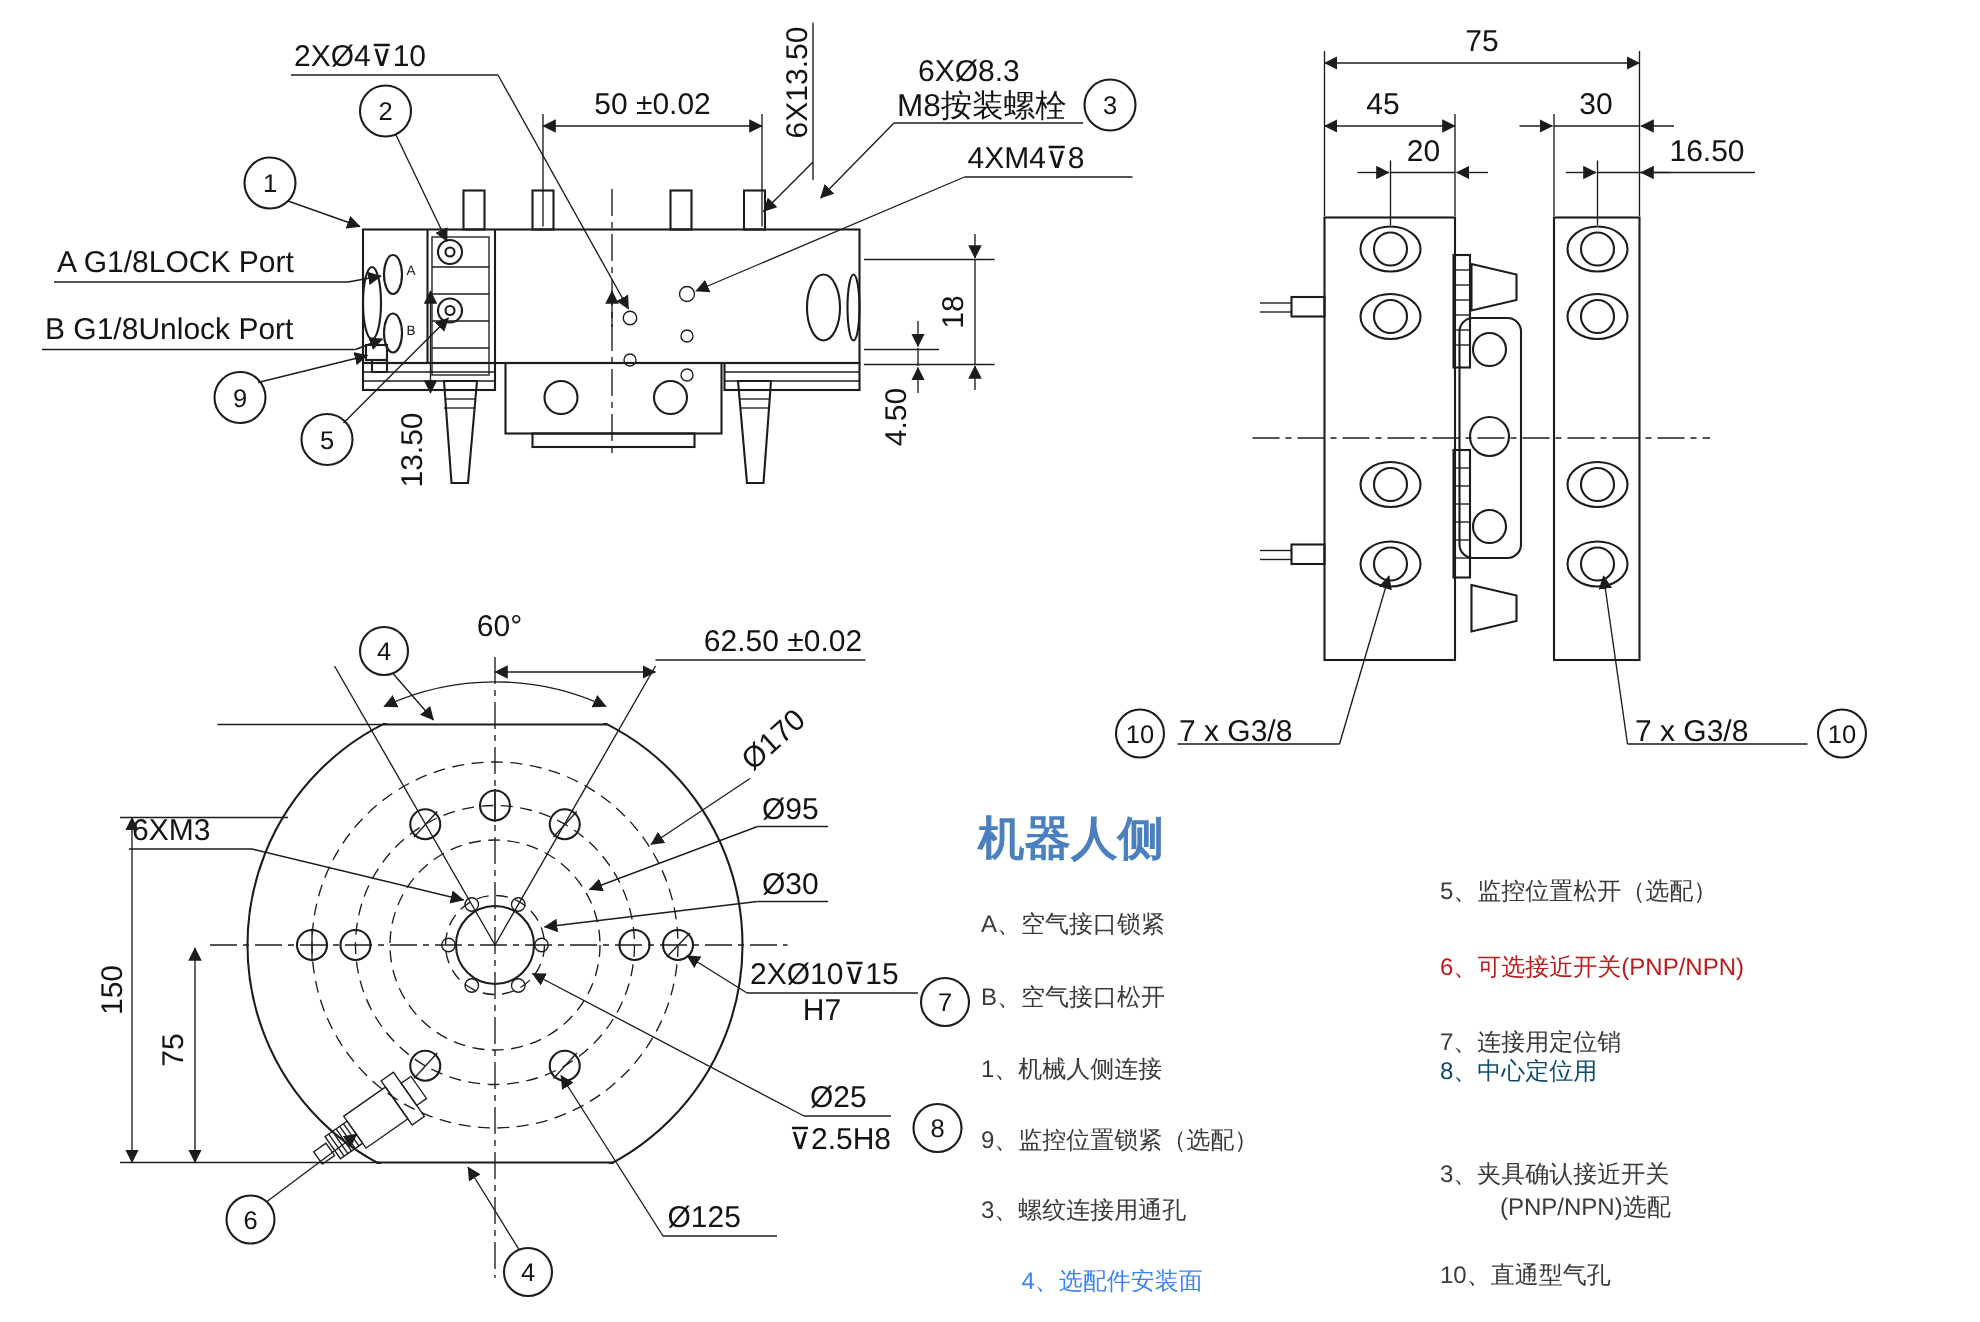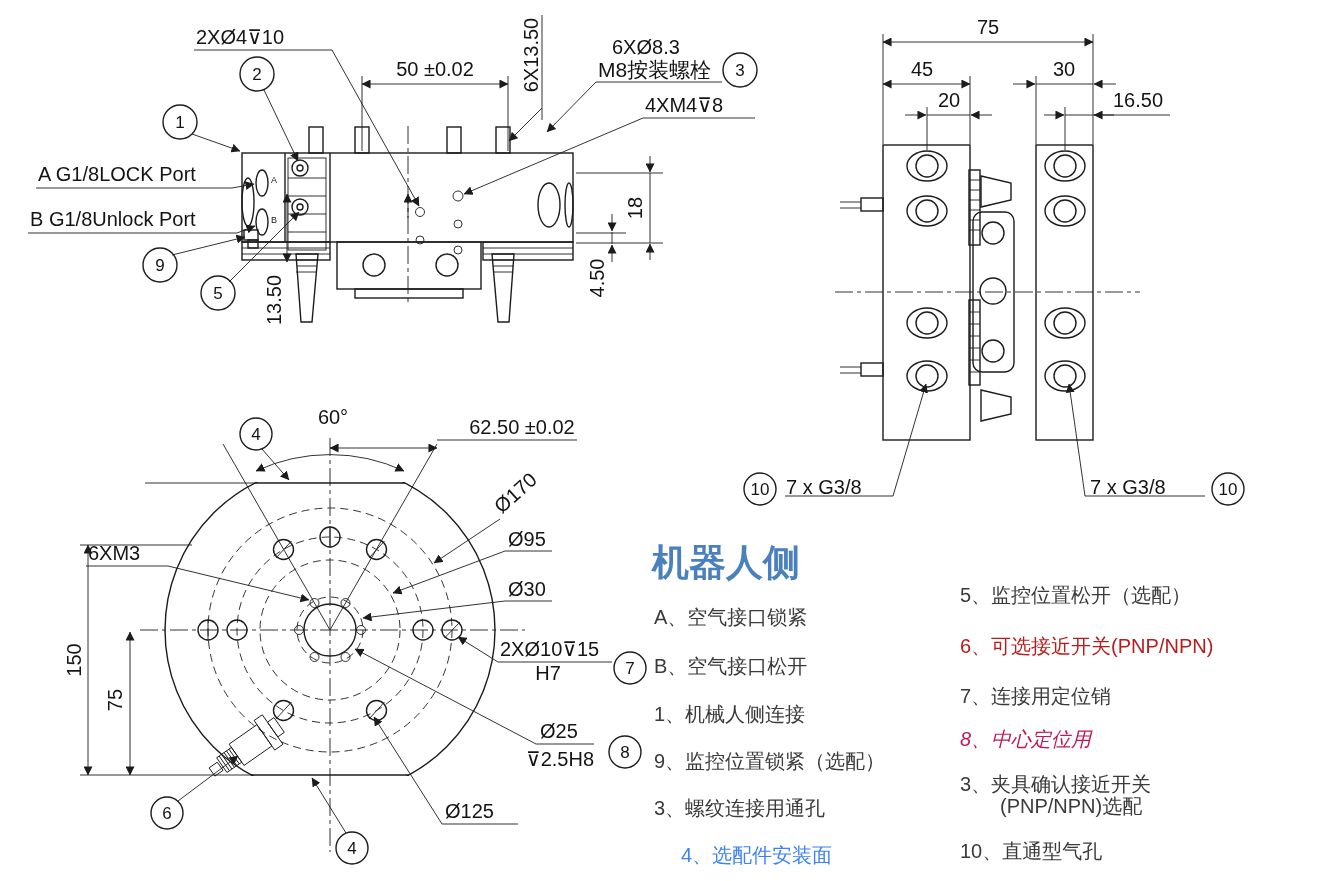--- a/index.html
+++ b/index.html
@@ -9,22 +9,22 @@
   svg .o{fill:none;stroke:#1c1c1c;stroke-width:1.4;}
   svg .t{fill:none;stroke:#1c1c1c;stroke-width:0.9;}
   svg .d{stroke-dasharray:8 5;}
   svg .c{stroke-dasharray:18 4 4 4;}
   svg .w{fill:#ffffff;stroke:none;}
   svg text{fill:#141414;font-family:"Liberation Sans","DejaVu Sans",sans-serif;}
   svg .dm{font-size:20px;}
   svg .cn{font-size:21px;}
   svg .sm{font-size:9px;}
   svg .bl{font-size:17px;text-anchor:middle;}
-  .legend-title{position:absolute;font-size:37px;font-weight:bold;}
-  .legend-item{position:absolute;font-size:20px;line-height:22px;white-space:nowrap;}
+  .legend-title{position:absolute;font-size:31px;font-weight:bold;}
+  .legend-item{position:absolute;font-size:16px;line-height:22px;white-space:nowrap;}
   .legend-item .l2{display:block;margin-left:40px;}
 </style>
 </head>
 <body>
 
 <div id="stage">
 
 <svg width="1320" height="881" viewBox="0 0 1320 881">
   <defs>
     <marker id="ah" viewBox="0 0 10 10" refX="9.5" refY="5" markerWidth="10" markerHeight="10" orient="auto-start-reverse">
@@ -399,21 +399,21 @@
   <div class="legend-item" style="left:654px;top:606px;color:#3a3a3a;">A、空气接口锁紧</div>
   <div class="legend-item" style="left:654px;top:655px;color:#3a3a3a;">B、空气接口松开</div>
   <div class="legend-item" style="left:654px;top:703px;color:#3a3a3a;">1、机械人侧连接</div>
   <div class="legend-item" style="left:654px;top:750px;color:#3a3a3a;">9、监控位置锁紧（选配）</div>
   <div class="legend-item" style="left:654px;top:797px;color:#3a3a3a;">3、螺纹连接用通孔</div>
   <div class="legend-item" style="left:681px;top:844px;color:#3b82f6;">4、选配件安装面</div>
 
   <div class="legend-item" style="left:960px;top:584px;color:#3a3a3a;">5、监控位置松开（选配）</div>
   <div class="legend-item" style="left:960px;top:635px;color:#b91c1c;">6、可选接近开关(PNP/NPN)</div>
   <div class="legend-item" style="left:960px;top:685px;color:#3a3a3a;">7、连接用定位销</div>
-  <div class="legend-item" style="left:960px;top:728px;color:#be185d;font-style:italic;">8、中心定位用</div>
+  <div class="legend-item" style="left:960px;top:704px;color:#0c4a6e;">8、中心定位用</div>
   <div class="legend-item" style="left:960px;top:773px;color:#3a3a3a;">
     <span>3、夹具确认接近开关</span>
     <span class="l2">(PNP/NPN)选配</span>
   </div>
   <div class="legend-item" style="left:960px;top:840px;color:#3a3a3a;">10、直通型气孔</div>
 </div>
 
 </div>
 
 </body></html>

